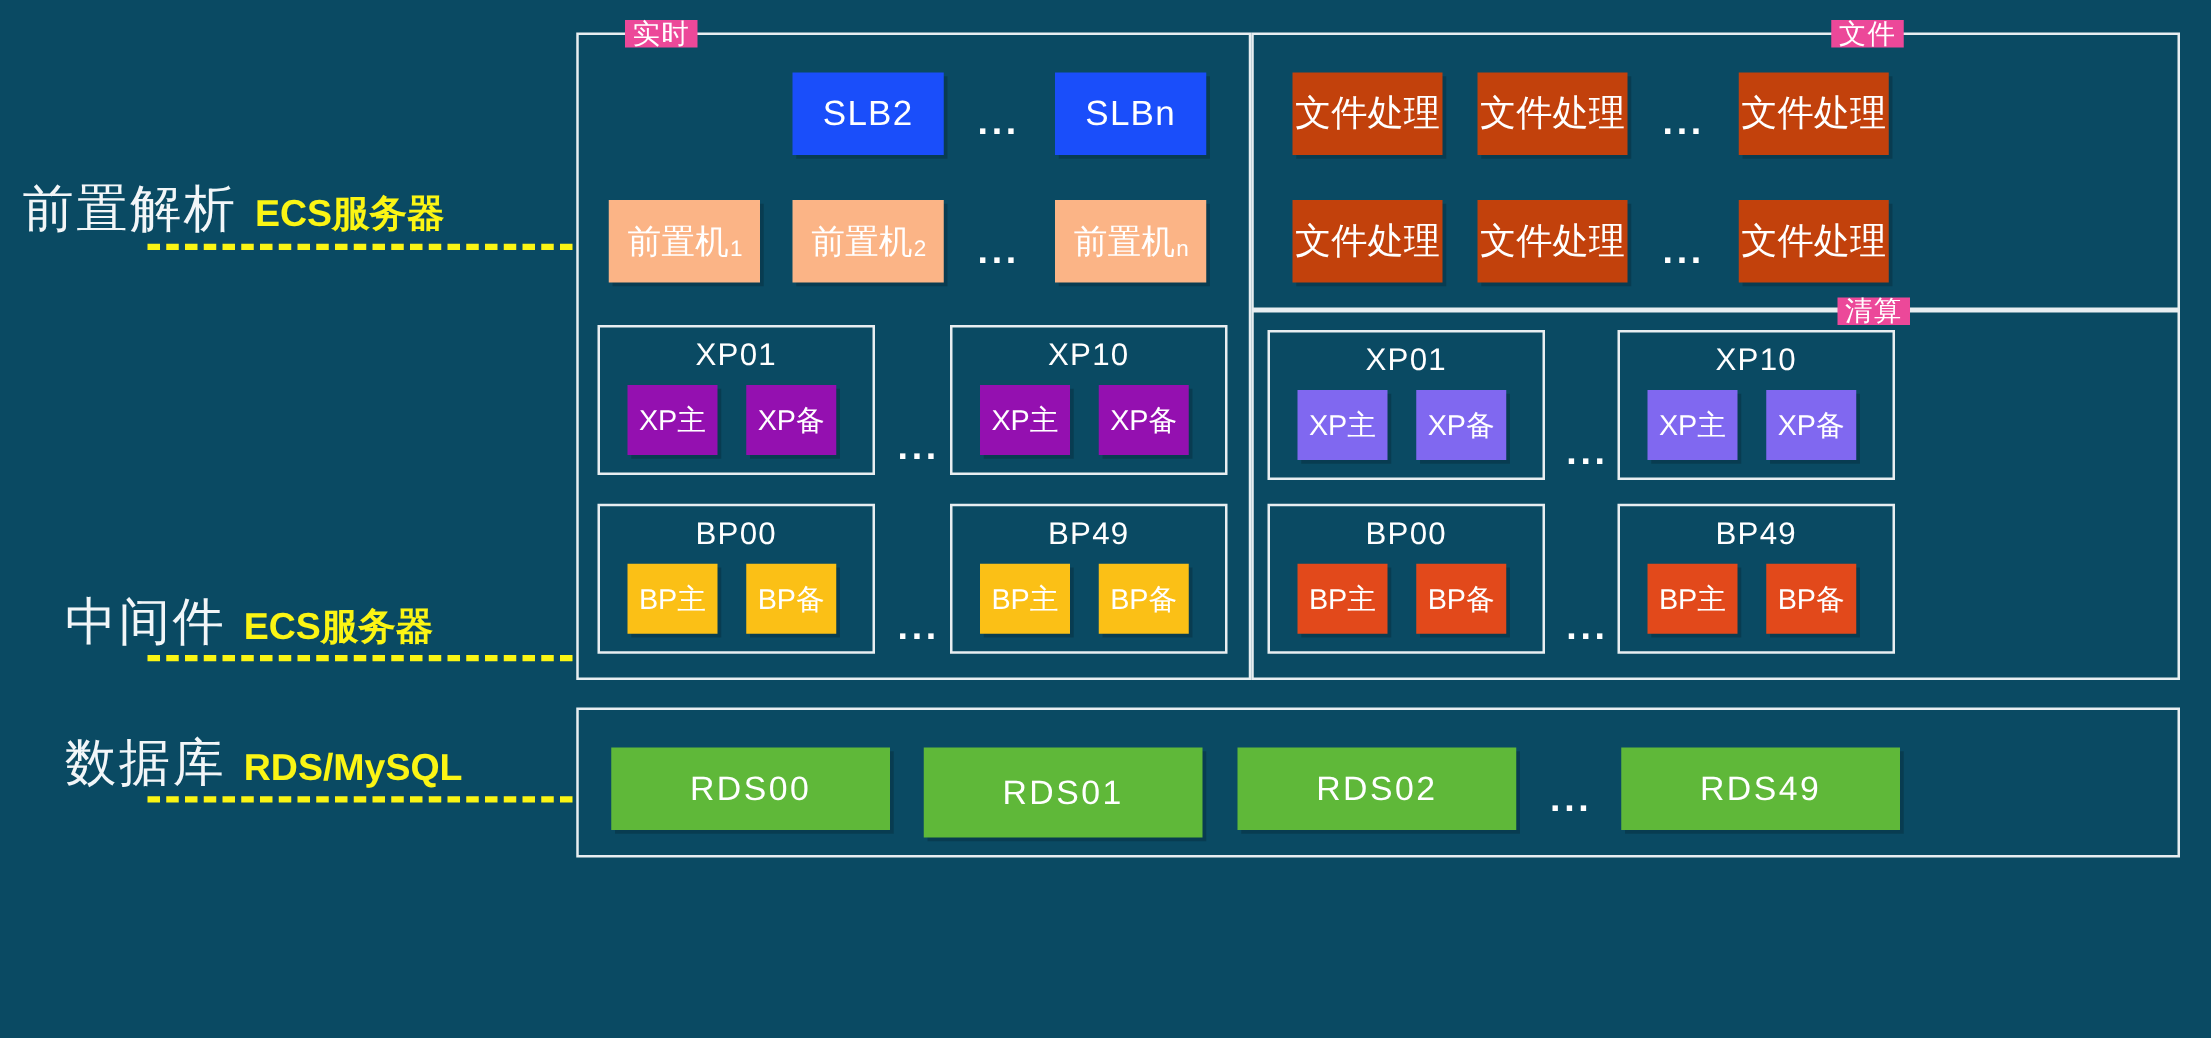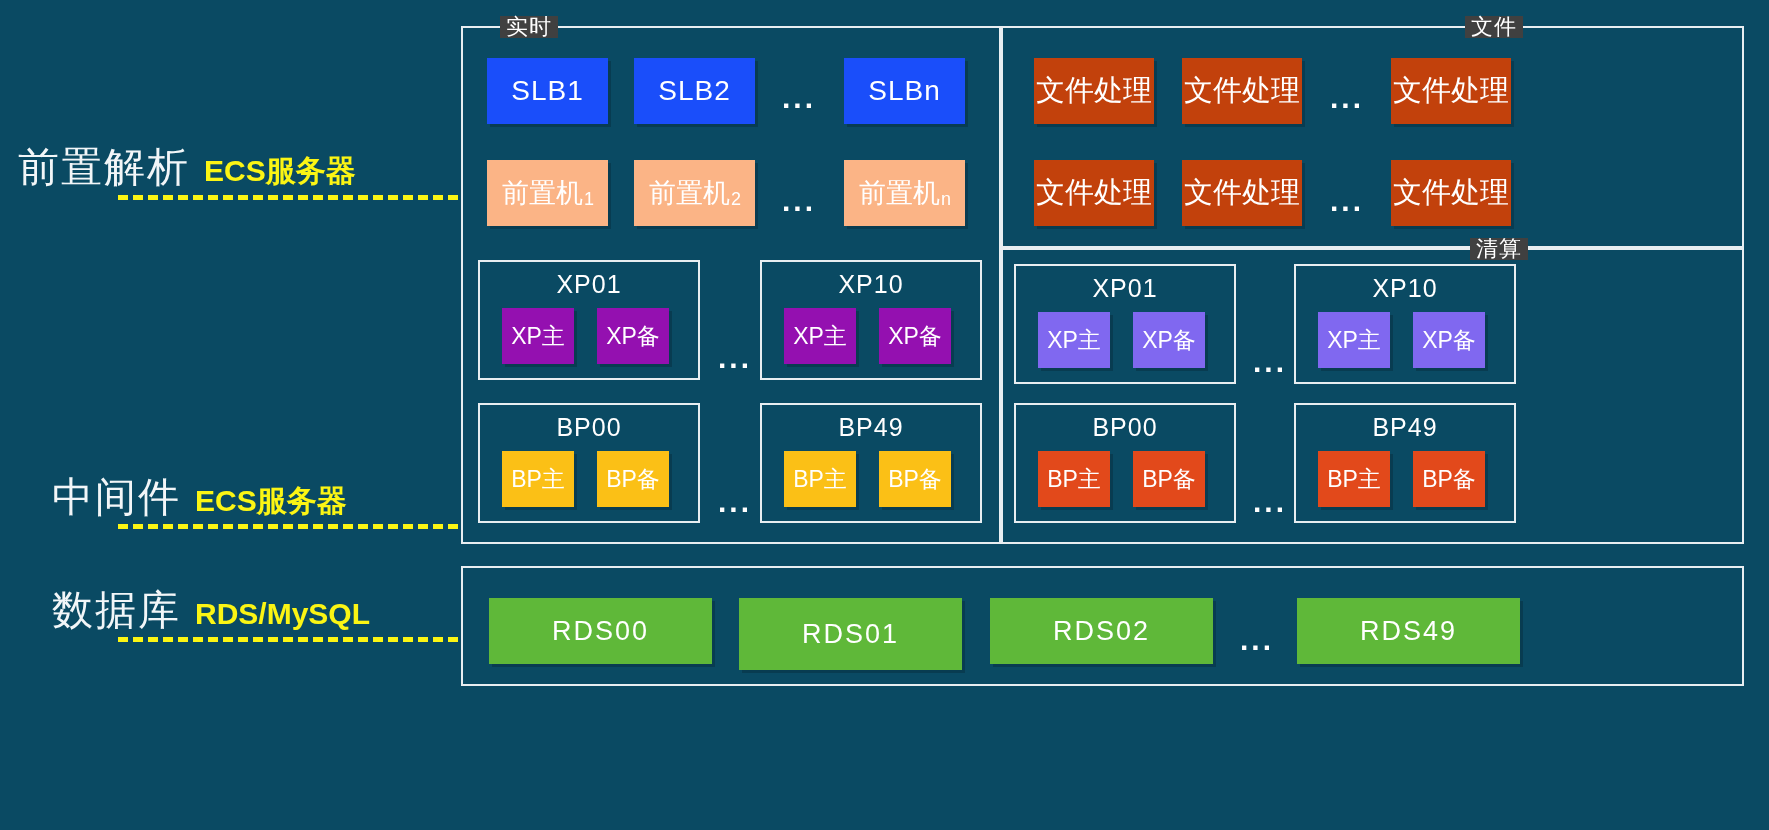--- a/index.html
+++ b/index.html
@@ -24,21 +24,21 @@
   .dash{
     position:absolute;height:0;border-top:5px dashed #fbf514;
   }
 
   
   .panel{
     position:absolute;border:2px solid #e8eef1;box-sizing:border-box;
   }
   .panel-title{
     position:absolute;color:#ffffff;font-size:22px;letter-spacing:1px;
-    background:#404040;padding:0 6px;line-height:22px;
+    background:#ec4899;padding:0 6px;line-height:22px;
   }
 
   
   .node{
     position:absolute;box-sizing:border-box;
     display:flex;align-items:center;justify-content:center;
     color:#ffffff;text-align:center;
     box-shadow:3px 3px 0 rgba(0,0,0,0.18);
   }
   .node.slb{background:#1a4efa;font-size:28px;letter-spacing:1px;}
@@ -95,21 +95,20 @@
   <div class="dash" style="left:118px;top:524px;width:340px;"></div>
 
   <div class="row-label" style="left:52px;top:583px;">
     <span class="cn">数据库</span><span class="en">RDS/MySQL</span>
   </div>
   <div class="dash" style="left:118px;top:637px;width:340px;"></div>
 
   <div class="panel" style="left:461px;top:26px;width:540px;height:518px;"></div>
   <div class="panel-title" style="left:500px;top:16px;">实时</div>
 
-  <div class="node slb" style="left:487px;top:58px;width:121px;height:66px;">SLB1</div>
   <div class="node slb" style="left:634px;top:58px;width:121px;height:66px;">SLB2</div>
   <div class="dots" style="left:782px;top:83px;">...</div>
   <div class="node slb" style="left:844px;top:58px;width:121px;height:66px;">SLBn</div>
 
   <div class="node front" style="left:487px;top:160px;width:121px;height:66px;">
       <span>前置机</span>
       <span class="sub">1</span>
     </div>
   <div class="node front" style="left:634px;top:160px;width:121px;height:66px;">
       <span>前置机</span>

